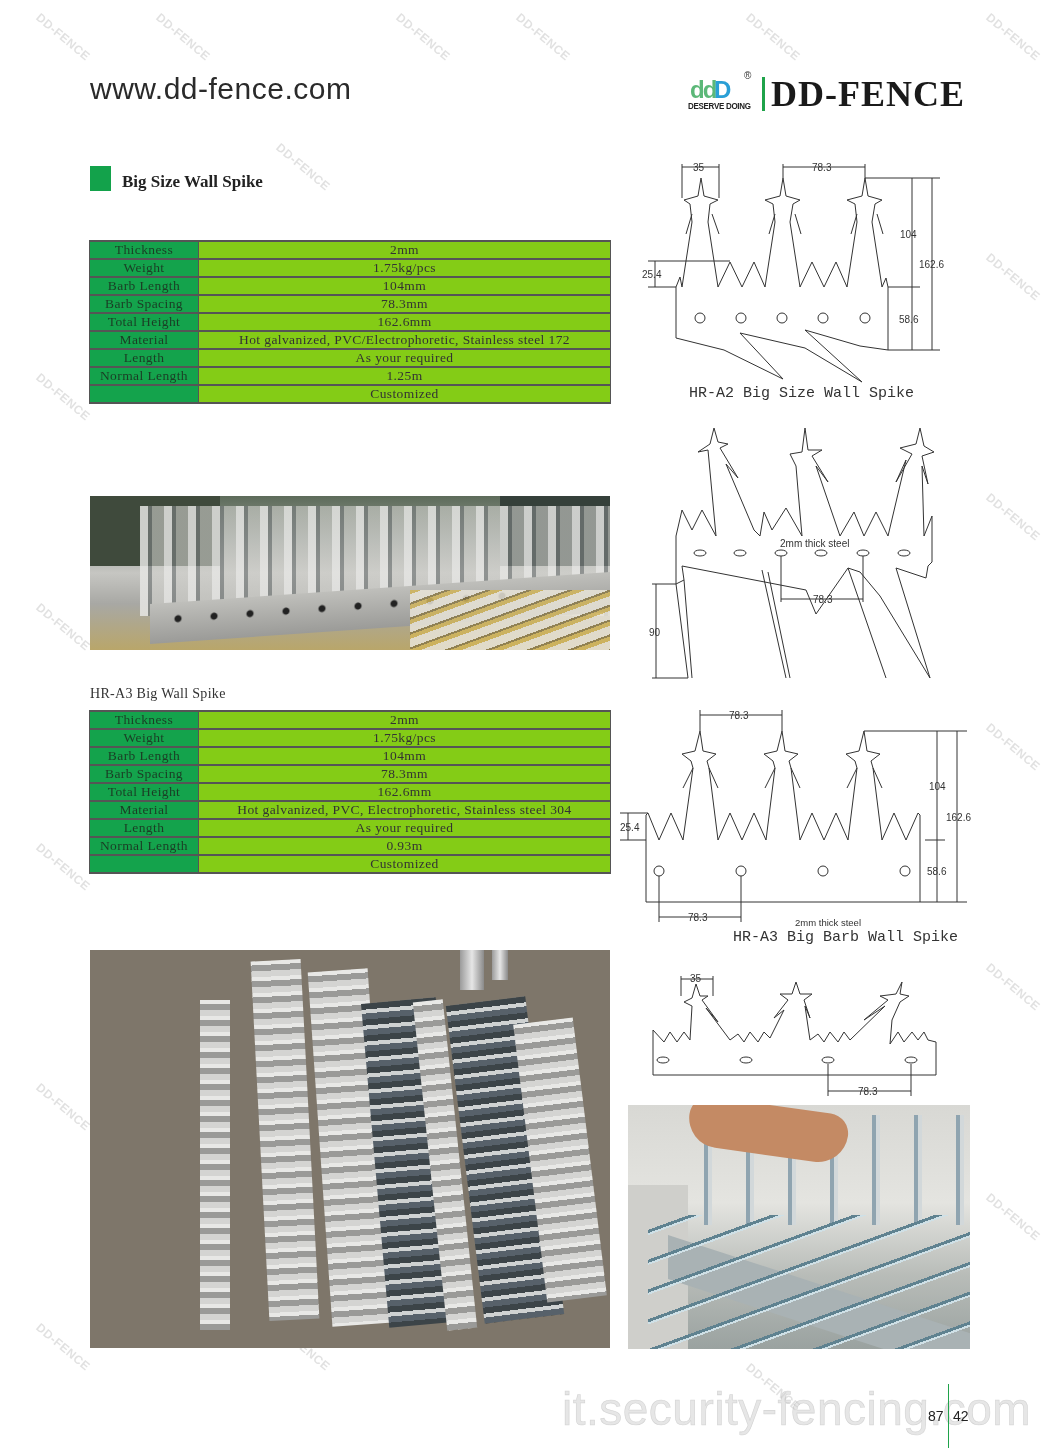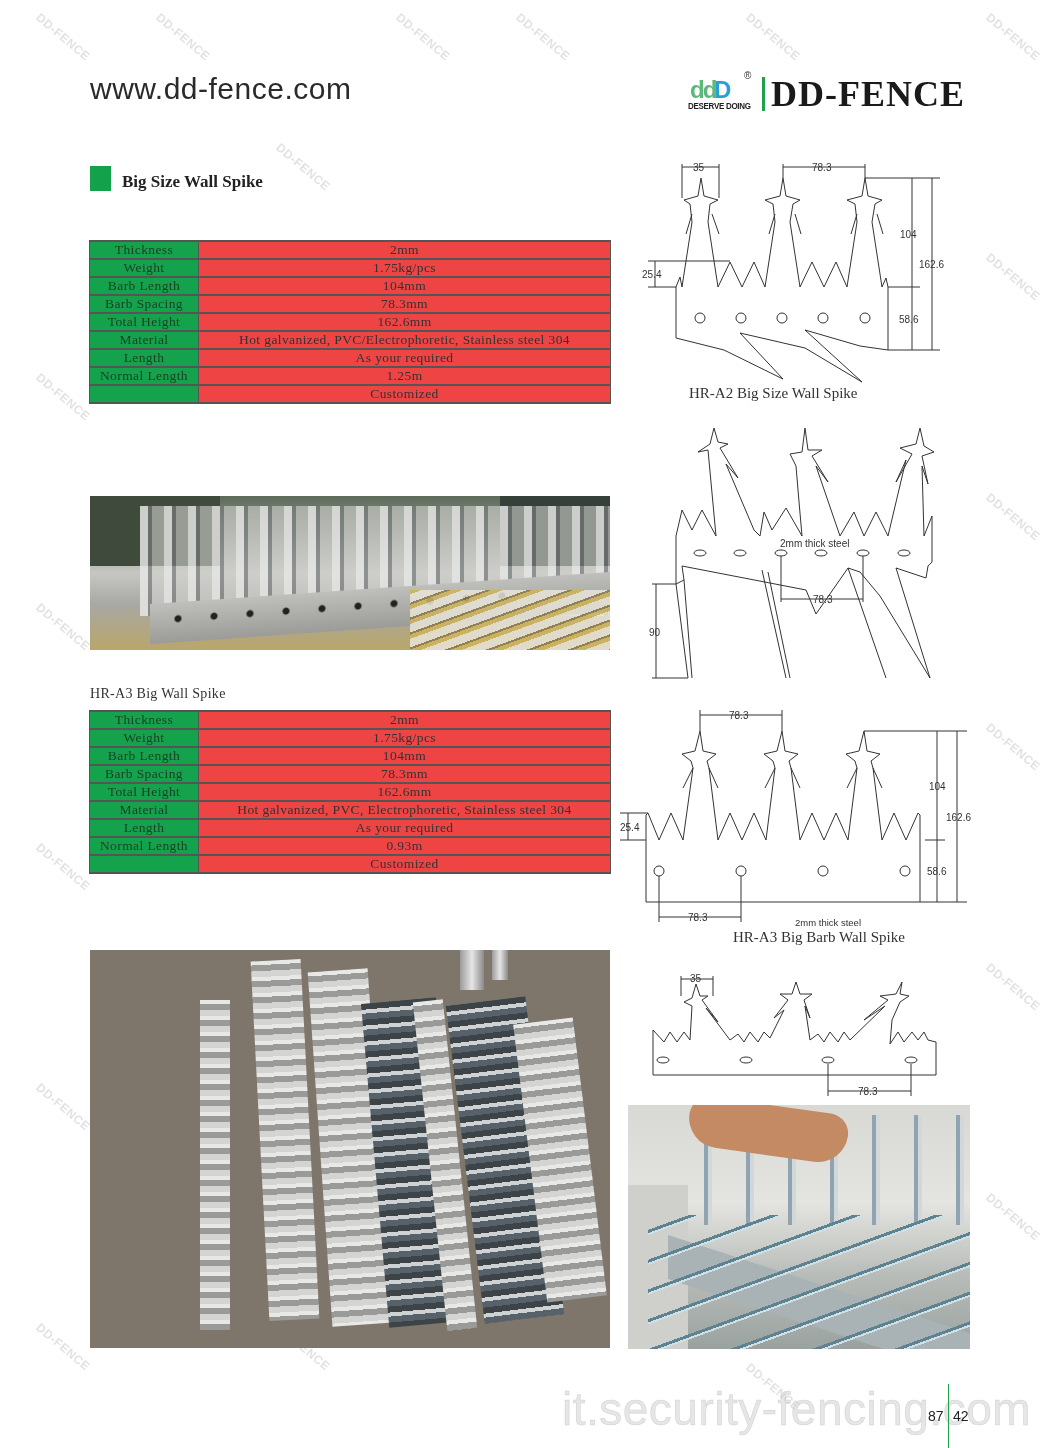--- a/index.html
+++ b/index.html
@@ -18,21 +18,21 @@
   .brand-name { font-family: "Liberation Serif", serif; font-weight: bold; font-size: 36px; color: #1a1a1a; letter-spacing: 1px; }
 
   .section-square { position: absolute; left: 90px; top: 166px; width: 21px; height: 25px; background: #13a24b; }
   .section-title { position: absolute; left: 122px; top: 172px; font-weight: bold; font-size: 17px; color: #222; }
 
   .product-title { position: absolute; left: 90px; font-size: 14px; color: #333; letter-spacing: 0.3px; margin-top: 32px; }
 
   table.spec { position: absolute; left: 89px; width: 522px; border-collapse: collapse; font-family: "Liberation Serif", serif; font-size: 13.5px; }
   table.spec td { height: 15px; border-top: 2px solid #555; border-bottom: 1px solid #555; text-align: center; padding: 0; color: #333; letter-spacing: 0.4px; }
   table.spec td.key { width: 109px; background: #14a34c; color: #1b3d25; border-left: 1px solid #555; border-right: 1px solid #555; }
-  table.spec td.val { border-right: 1px solid #555; background: #ef4444; font-family: Liberation Serif, serif; }
+  table.spec td.val { border-right: 1px solid #555; background: #84cc16; font-family: Liberation Serif, serif; }
   table.spec tr:last-child td { border-bottom: 2px solid #555; }
 
   .photo { position: absolute; overflow: hidden; }
   .photo1 { left: 90px; top: 496px; width: 520px; height: 154px; background: linear-gradient(180deg, #5d6b5a 0%, #9aa09a 30%, #c6c6c2 50%, #a8a8a4 70%, #b9a66a 100%); }
   .photo1 .teeth { position: absolute; left: 50px; right: 0; top: 10px; height: 110px;
     background: repeating-linear-gradient(90deg, rgba(230,230,228,0.85) 0 8px, rgba(120,125,125,0.7) 8px 12px, rgba(210,210,206,0.6) 12px 24px); }
   .photo1 .rail { position: absolute; left: 60px; right: 0; top: 92px; height: 40px; background: linear-gradient(180deg, #bfbfbb, #9b9b98); transform: skewY(-4deg); }
   .photo1 .holes { position: absolute; left: 70px; right: 80px; top: 106px; height: 10px;
     background: radial-gradient(circle, #222 3px, transparent 4px) 0 0 / 36px 10px repeat-x; transform: skewY(-4deg); }
   .photo1 .floor { position: absolute; right: 0; bottom: 0; width: 200px; height: 60px; background: repeating-linear-gradient(160deg, #d0b45a 0 4px, #e8e4d8 4px 12px, #8a7a4a 12px 14px); opacity: 0.85; }
@@ -47,21 +47,21 @@
   .photo3 { left: 628px; top: 1105px; width: 342px; height: 244px; background: linear-gradient(180deg, #d8d8d4 0%, #e4e4e0 40%, #b8bcb8 70%, #9aa2a0 100%); }
   .photo3 .hand { position: absolute; left: 60px; top: 0; width: 160px; height: 50px; background: #c48a64; border-radius: 40px 40px 60px 60px; transform: rotate(8deg); }
   .photo3 .wall { position: absolute; left: 0; top: 80px; width: 60px; height: 164px; background: #cfcfcb; }
   .photo3 .vspikes { position: absolute; left: 50px; right: 0; top: 10px; height: 110px; background: repeating-linear-gradient(90deg, transparent 0 26px, #8fa4b0 26px 30px, #d2d8da 30px 34px, transparent 34px 42px); }
   .photo3 .rail { position: absolute; left: 40px; right: 0; top: 130px; height: 44px; background: #a9b2b4; transform: skewY(18deg); transform-origin: left; }
   .photo3 .hspikes { position: absolute; left: 20px; right: 0; top: 110px; bottom: 0; background: repeating-linear-gradient(160deg, transparent 0 14px, #5f8290 14px 17px, #cfe0e6 17px 19px, transparent 19px 28px); }
 
   svg.diagram { position: absolute; }
   svg.diagram text { font-family: "Liberation Sans", sans-serif; fill: #333; }
 
-  .caption { position: absolute; font-family: Liberation Serif, serif; color: #333; }
+  .caption { position: absolute; font-family: Liberation Mono, monospace; color: #333; }
 
   .page-nums { position: absolute; left: 928px; top: 1384px; font-family: "Liberation Sans", sans-serif; font-size: 14px; color: #222; display: flex; align-items: center; }
   .page-nums .sep { width: 1.5px; height: 64px; background: #1fa34a; margin: 0 4px; }
 
   .wm-site { position: absolute; left: 562px; top: 1382px; font-family: "Liberation Sans", sans-serif; font-size: 46px; color: rgba(210,210,210,0.55); letter-spacing: 0.5px; pointer-events: none; -webkit-text-stroke: 0.6px rgba(160,160,160,0.35); }
 
   .wm { position: absolute; font-family: "Liberation Sans", sans-serif; font-size: 12px; color: rgba(170,170,170,0.35); transform: rotate(40deg); pointer-events: none; font-weight: bold; letter-spacing: 0.5px; }
 </style>
 </head>
 <body>
@@ -128,21 +128,21 @@
     <tr>
         <td class="key">Barb Spacing</td>
         <td class="val">78.3mm</td>
       </tr>
     <tr>
         <td class="key">Total Height</td>
         <td class="val">162.6mm</td>
       </tr>
     <tr>
         <td class="key">Material</td>
-        <td class="val">Hot galvanized, PVC/Electrophoretic, Stainless steel 304</td>
+        <td class="val">Hot galvanized, PVC/Electrophoretic, Stainless steel 172</td>
       </tr>
     <tr>
         <td class="key">Length</td>
         <td class="val">As your required</td>
       </tr>
     <tr>
         <td class="key">Normal Length</td>
         <td class="val">1.25m</td>
       </tr>
     <tr>

